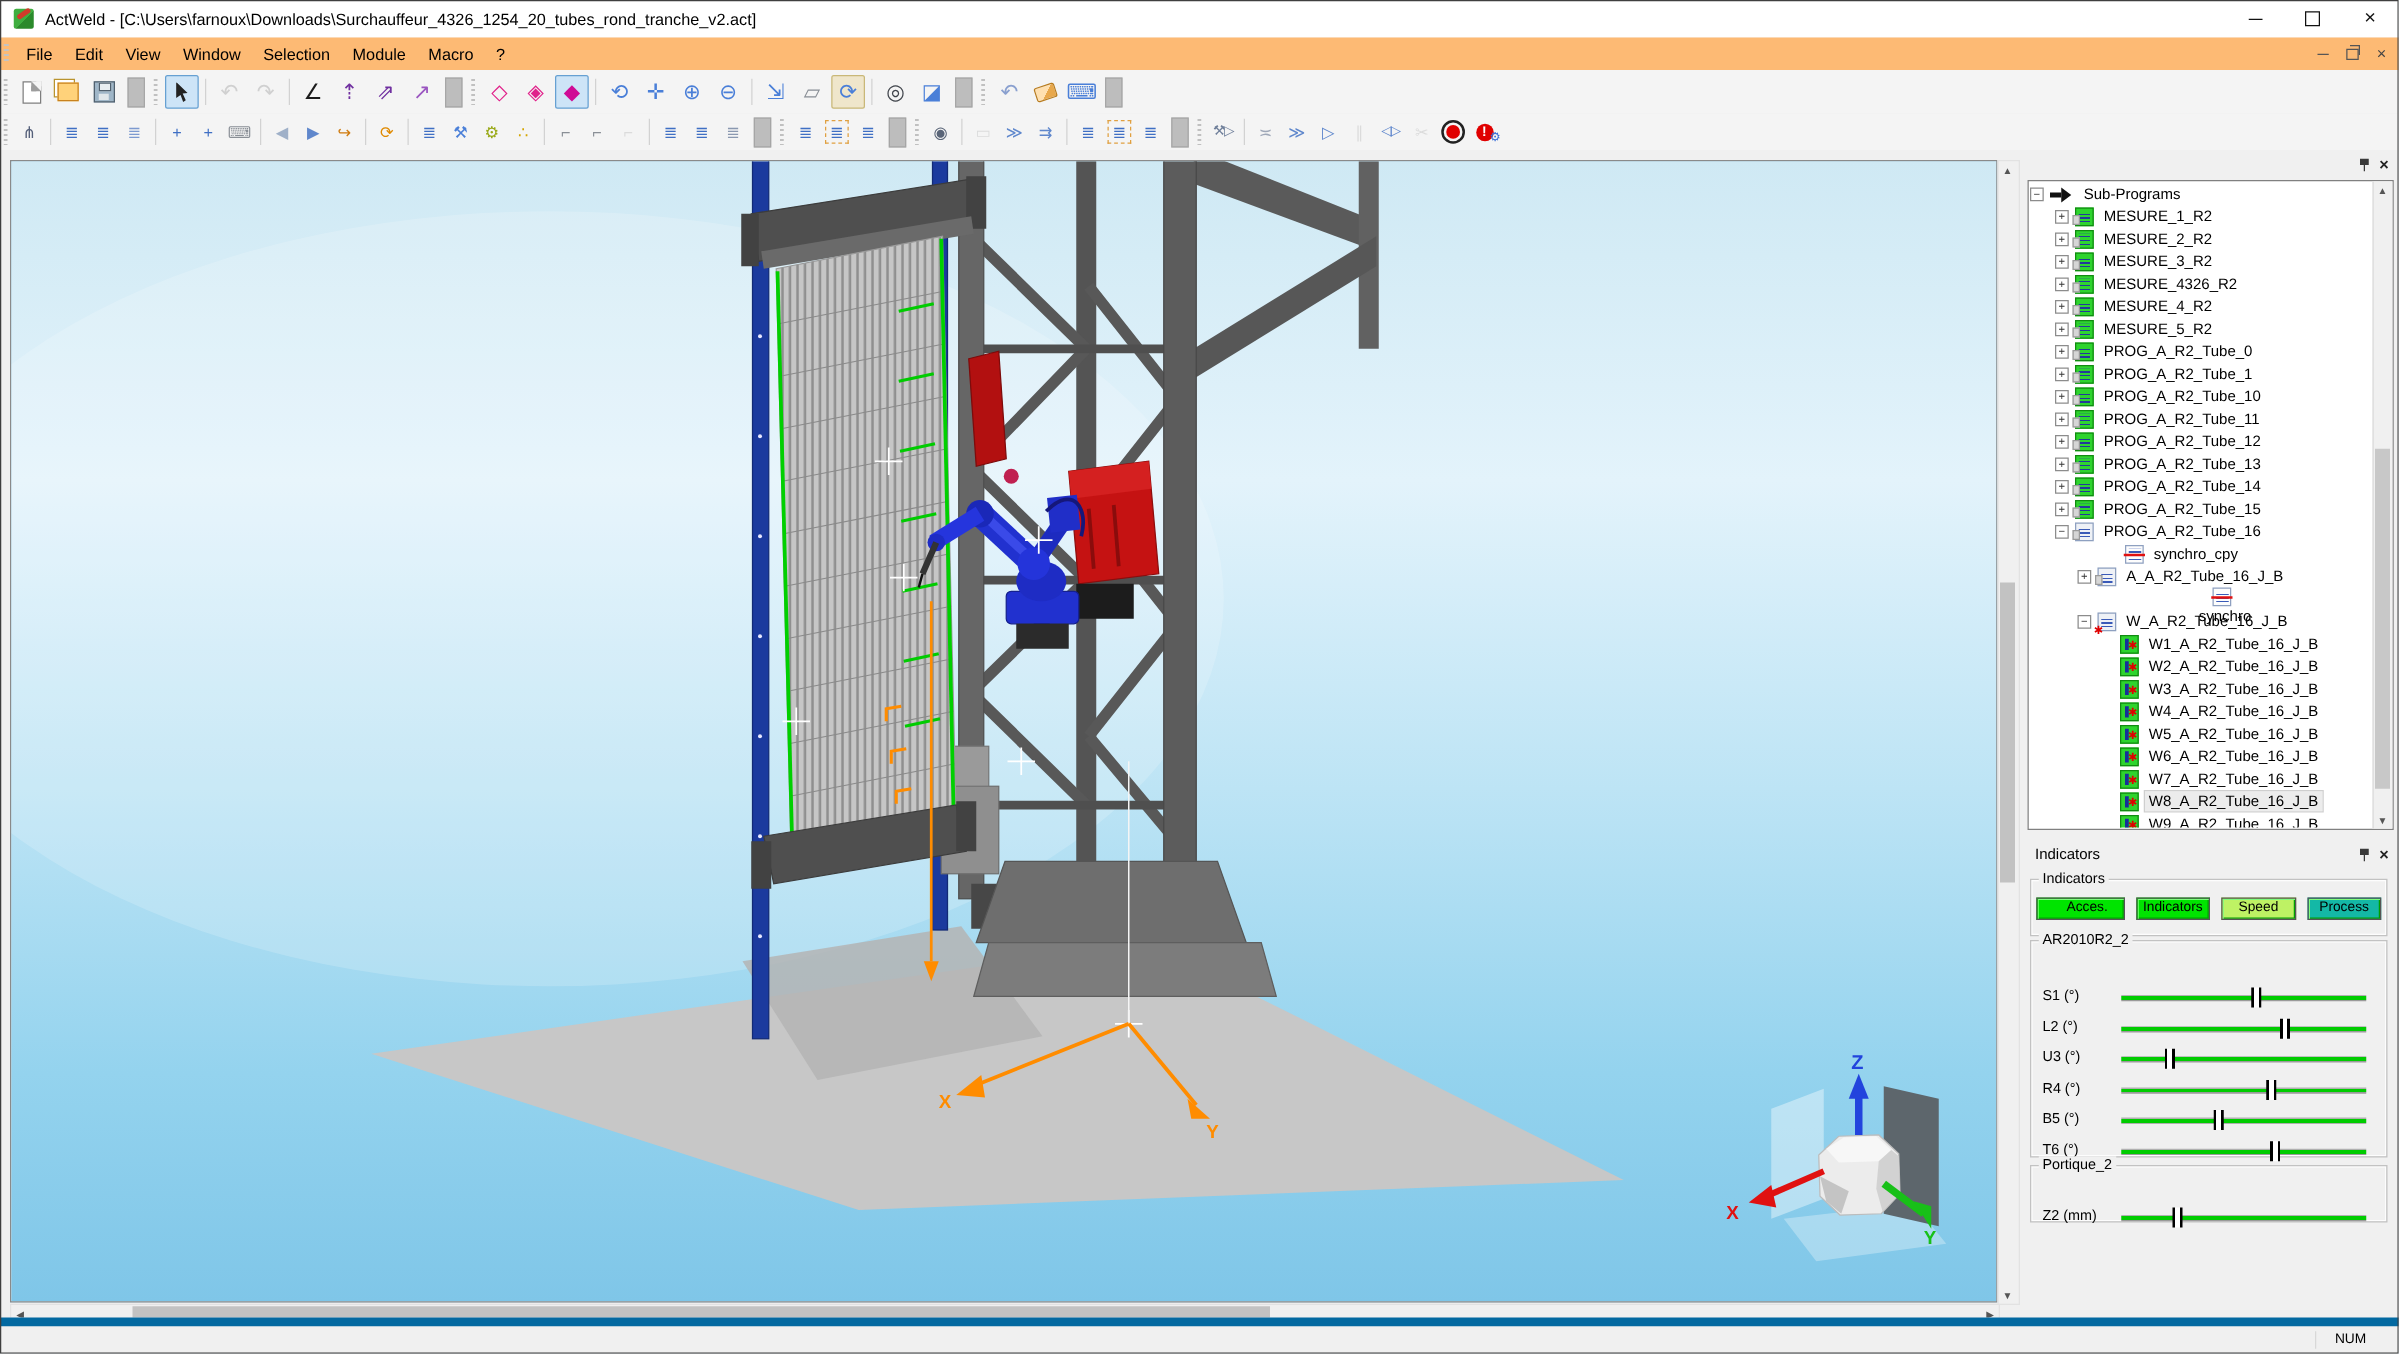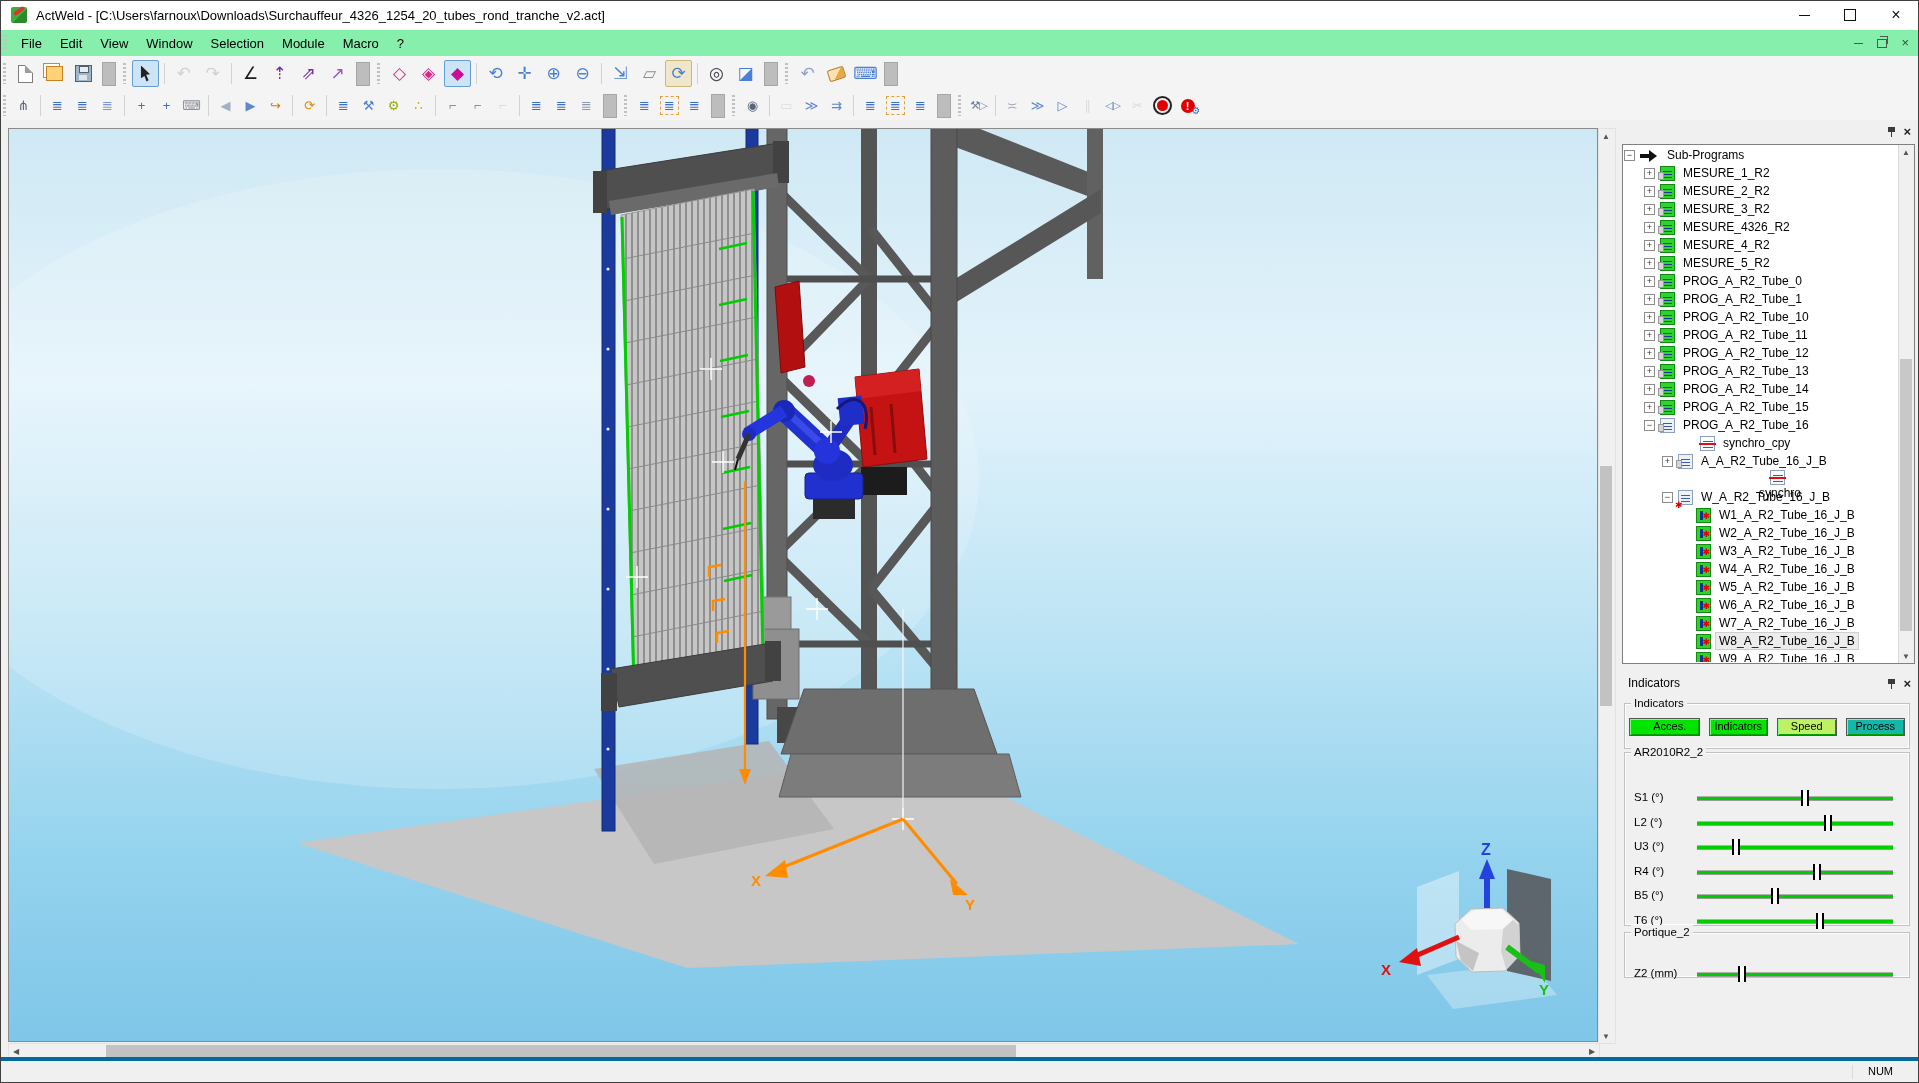--- a/index.html
+++ b/index.html
@@ -12,21 +12,21 @@
   .app-icon{width:16px;height:16px;margin-left:11px;position:relative;background:linear-gradient(135deg,#3fae3f 0 55%,#2b8a2b 55% 100%);border-radius:2px;}
   .app-icon::after{content:"";position:absolute;left:2px;top:2px;width:12px;height:4px;background:#d23a2a;transform:rotate(-35deg);border-radius:2px;}
   .title-text{margin-left:9px;font-size:13px;}
   .win-controls{margin-left:auto;display:flex;height:100%;}
   .win-btn{width:46px;height:100%;display:flex;align-items:center;justify-content:center;font-size:13px;color:#111;}
   .glyph-min{width:11px;height:1px;background:#111;display:inline-block;}
   .glyph-max{width:10px;height:10px;border:1px solid #111;display:inline-block;}
   .glyph-close{font-size:16px;line-height:16px;}
 
   
-  .menubar{position:absolute;top:30px;left:0;right:0;height:26px;background:#86efac;display:flex;align-items:center;font-size:13px;border-bottom:1px solid #e7e7e7;}
+  .menubar{position:absolute;top:30px;left:0;right:0;height:26px;background:#fdba74;display:flex;align-items:center;font-size:13px;border-bottom:1px solid #e7e7e7;}
   .mgrip{width:4px;height:16px;margin:0 5px 0 3px;background:repeating-linear-gradient(180deg,#c3c3c3 0 2px,transparent 2px 4px);}
   .menu-item{padding:0 9px;line-height:25px;}
   .mdi-controls{margin-left:auto;display:flex;align-items:center;gap:14px;margin-right:10px;}
   .mdi-min{width:9px;height:1px;background:#555;}
   .mdi-restore{width:8px;height:7px;border:1px solid #555;position:relative;}
   .mdi-restore::before{content:"";position:absolute;left:2px;top:-4px;width:7px;height:7px;border:1px solid #555;border-left:none;border-bottom:none;}
   .mdi-close{font-size:13px;color:#444;line-height:10px;}
 
   
   .toolbar{position:absolute;left:0;right:0;background:#f4f4f4;display:flex;align-items:center;}
@@ -115,21 +115,21 @@
   .ind-btn{flex:1;height:16px;background:#00e400;border:1px solid #555;box-shadow:inset 1px 1px 0 #7dff7d,inset -1px -1px 0 #00a000;font-size:11px;line-height:14px;text-align:center;}
   #gb-robot{top:632px;height:172px;}
   #gb-portique{top:812px;height:44px;}
   .srow{position:absolute;left:0;right:0;height:16px;margin-top:13px;}
   .slabel{position:absolute;left:9px;top:1px;font-size:11.5px;}
   .strack{position:absolute;left:72px;right:16px;top:0;height:16px;}
   .sline{position:absolute;left:0;right:0;top:6px;height:5px;background:linear-gradient(180deg,#b0b0b0 0 1px,#00cc00 1px 4px,#9a9a9a 4px 5px);}
   .sthumb{position:absolute;top:0;width:8px;height:16px;background:linear-gradient(90deg,#000 0 2px,#fff 2px 6px,#000 6px 8px);transform:translateX(-50%);}
 
   
-  .statusbar{position:absolute;bottom:0;left:0;right:0;height:22px;background:#f0f0f0;border-top:4px solid #0369a1;}
+  .statusbar{position:absolute;bottom:0;left:0;right:0;height:22px;background:#f0f0f0;border-top:7px solid #0369a1;}
   .sb-div{position:absolute;right:66px;top:4px;bottom:4px;width:1px;background:#d8d8d8;}
   .sb-num{position:absolute;right:26px;top:4px;font-size:11px;}
 </style>
 </head>
 <body>
 
 <div class="frame"></div>
 
 <div class="titlebar">
   <span class="app-icon"></span>

